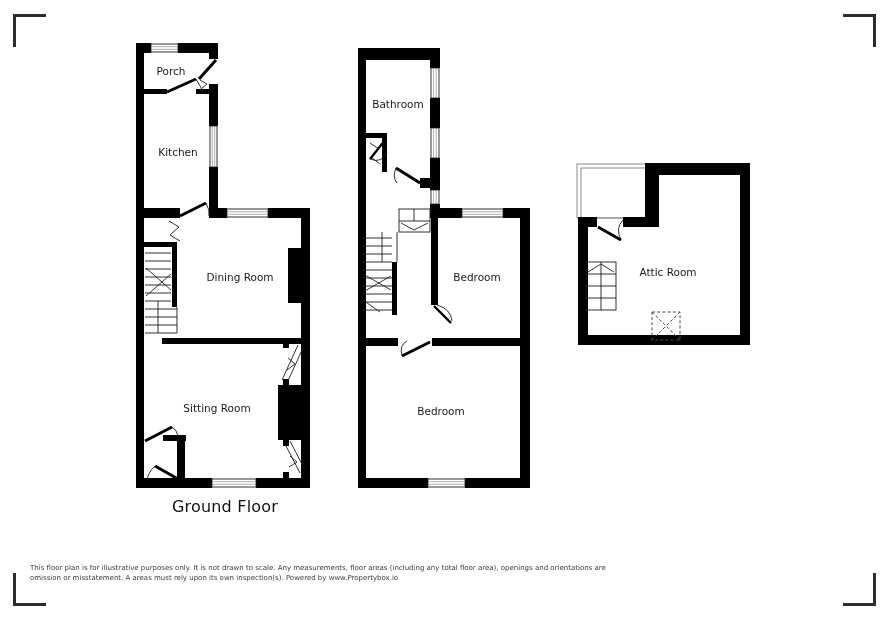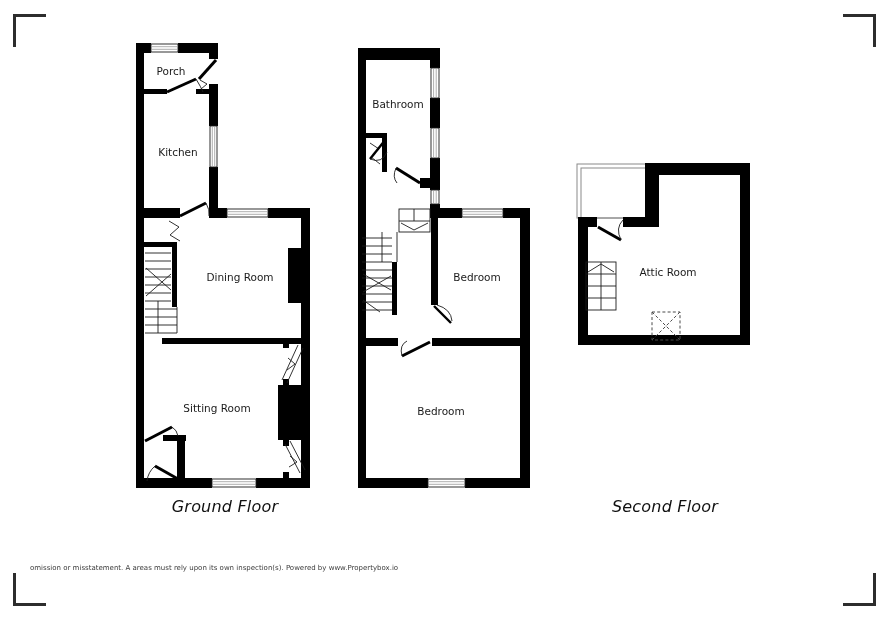--- a/index.html
+++ b/index.html
@@ -14,21 +14,21 @@
   svg.plan{position:absolute;}
   .wall rect{fill:var(--wall);}
   .leaf{stroke:var(--wall);stroke-width:3;fill:none;}
   .leaf2{stroke:var(--wall);stroke-width:2.4;fill:none;}
   .tline{stroke:var(--line);stroke-width:0.9;fill:none;}
   .win{fill:#fff;stroke:var(--line);stroke-width:0.9;}
   .winl{stroke:var(--window-line);stroke-width:0.8;fill:none;}
   .thin{stroke:#8a8a8a;stroke-width:1;fill:none;}
   .dashed{stroke:#4a4a4a;stroke-width:1;fill:none;stroke-dasharray:3 2.2;}
   .room-label{font-family:"DejaVu Sans",sans-serif;font-size:10.5px;fill:var(--text);text-anchor:middle;}
-  .floor-label{position:absolute;top:497px;width:190px;text-align:center;font-size:16px;color:var(--floor-label);letter-spacing:0.2px;font-style:italic;}
+  .floor-label{position:absolute;top:497px;width:190px;text-align:center;font-size:16px;color:var(--floor-label);letter-spacing:0.2px;}
   .disclaimer{position:absolute;left:30px;top:563px;width:640px;color:var(--disclaimer);font-size:7px;line-height:10px;white-space:nowrap;}
 </style>
 </head>
 <body>
 
 <div class="stage">
 
   <div class="corner tl"></div>
   <div class="corner tr"></div>
   <div class="corner bl"></div>
@@ -256,19 +256,19 @@
     <g>
       <rect class="dashed" x="652" y="312" width="28" height="28"></rect>
       <line class="dashed" x1="652" y1="312" x2="680" y2="340"></line>
       <line class="dashed" x1="652" y1="340" x2="680" y2="312"></line>
     </g>
 
     <text class="room-label" x="668" y="276">Attic Room</text>
   </svg>
 
   <div class="floor-label" style="left:130px">Ground Floor</div>
-  <div class="floor-label" style="left:570px">Second Floor</div>
 
   <div class="disclaimer">
+    <div>This floor plan is for illustrative purposes only. It is not drawn to scale. Any measurements, floor areas (including any total floor area), openings and orientations are</div>
     <div>omission or misstatement. A areas must rely upon its own inspection(s). Powered by www.Propertybox.io</div>
   </div>
 
 </div>
 
 </body></html>

